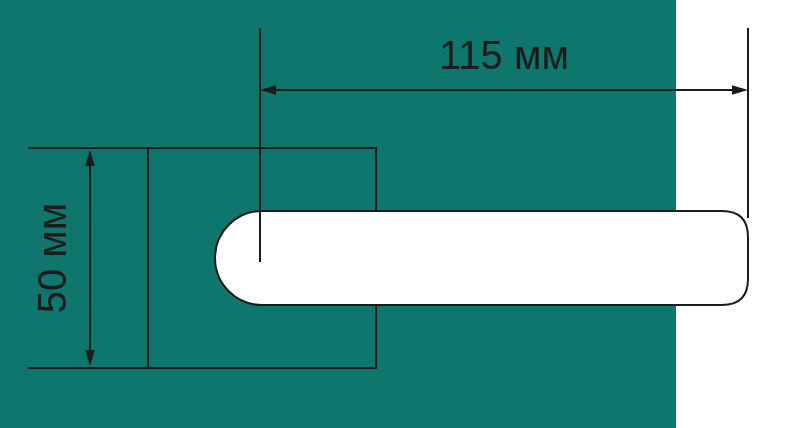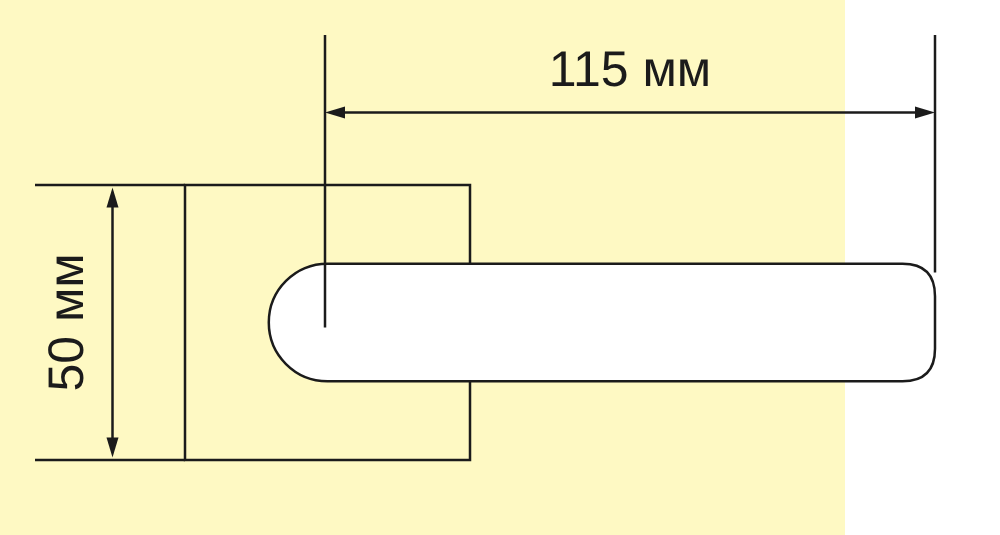--- a/index.html
+++ b/index.html
@@ -8,21 +8,21 @@
     background: #ffffff;
     width: 800px;
     height: 428px;
     overflow: hidden;
     font-family: "Liberation Sans", sans-serif;
   }
   .canvas {
     position: relative;
     width: 676px;
     height: 428px;
-    background: #fef9c3;
+    background: #0f766e;
   }
   svg {
     display: block;
   }
   text {
     font-family: "Liberation Sans", "DejaVu Sans", sans-serif;
     font-weight: 400;
   }
 </style>
 </head>

